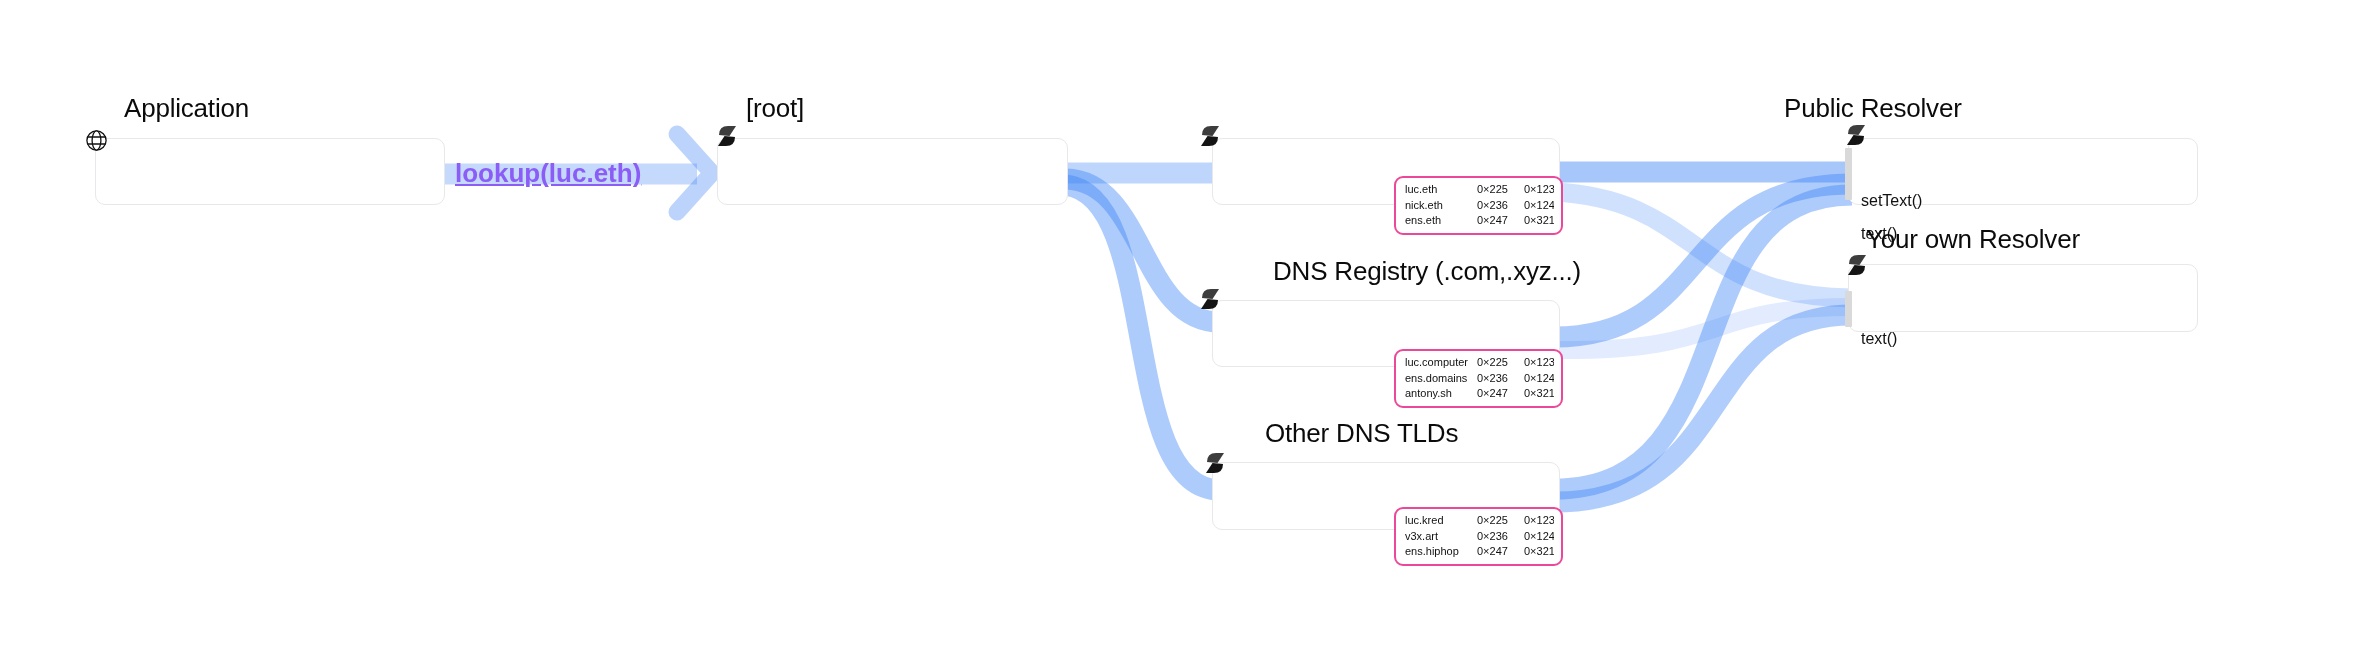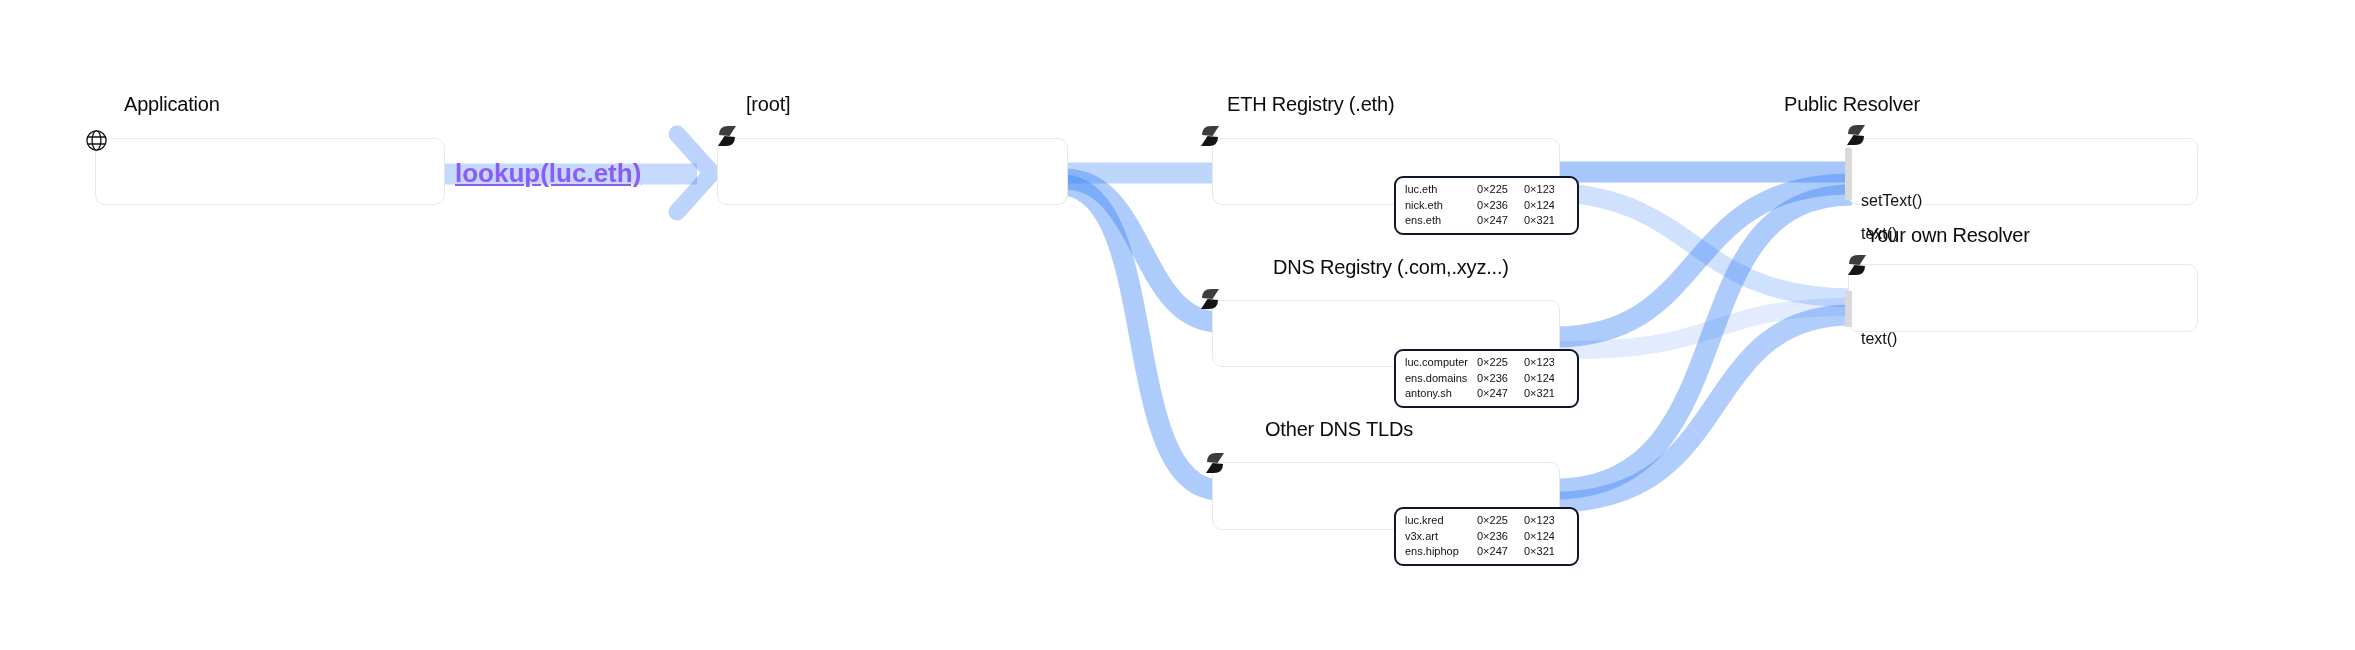--- a/index.html
+++ b/index.html
@@ -6,37 +6,37 @@
   .canvas{
     position:relative;width:2355px;height:650px;background:#ffffff;overflow:hidden;
     font-family:"Liberation Sans",sans-serif;color:#0b0b0b;
   }
   .edges{position:absolute;left:0;top:0;z-index:1;}
   .node-box{
     position:absolute;z-index:2;background:#ffffff;
     border:1px solid #e8e8ea;border-radius:10px;box-sizing:border-box;
   }
   .node-label{
-    position:absolute;z-index:4;font-size:20px;font-weight:500;
+    position:absolute;z-index:4;font-size:26px;font-weight:500;
     letter-spacing:-0.2px;white-space:nowrap;color:#0b0b0b;text-align:right;
   }
   .flow-label{
     position:absolute;z-index:4;font-size:26px;font-weight:600;
     white-space:nowrap;color:#8b5cf6;text-align:left;text-decoration:underline;
   }
   .node-icon{position:absolute;z-index:5;}
   .methods{
     position:absolute;z-index:4;font-size:16px;line-height:11px;color:#111;
     white-space:pre;
   }
   .port-strip{position:absolute;z-index:3;width:7px;background:#d9d9d9;border-radius:1px;}
   .records{
-    position:absolute;z-index:6;background:#ffffff;border:2px solid #0f172a;
+    position:absolute;z-index:6;background:#ffffff;border:2px solid #ec4899;
     border-radius:9px;padding:4px 4px 4px 9px;font-size:11px;line-height:15.5px;
-    color:#101010;box-sizing:border-box;width:185px;
+    color:#101010;box-sizing:border-box;width:169px;
   }
   .rrow{display:grid;grid-template-columns:72px 47px 30px;white-space:nowrap;}
   .rrow span{overflow:hidden;}
 </style>
 </head>
 <body>
 
 <div class="canvas">
 
   <svg class="edges" width="2355" height="650" viewBox="0 0 2355 650">
@@ -70,21 +70,20 @@
     </g>
   </svg>
 
   <div class="node-label" style="left:746px;top:93px;">[root]</div>
   <div class="node-box" style="left:717px;top:138px;width:351px;height:67px;"></div>
   <svg class="node-icon" style="left:716px;top:123px;" width="22" height="27" viewBox="0 0 22 27">
     <path d="M3 12 Q3 3 12 3 L20 3 L13.5 13 Z" fill="#3d3d3d"></path>
     <path d="M19 14 Q19 23 10 23 L2 23 L8.5 13 Z" fill="#141414"></path>
   </svg>
 
-  <div class="node-label" style="left:1227px;top:93px;">ETH Registry (.eth)</div>
   <div class="node-box" style="left:1212px;top:138px;width:348px;height:67px;"></div>
   <svg class="node-icon" style="left:1199px;top:123px;" width="22" height="27" viewBox="0 0 22 27">
     <path d="M3 12 Q3 3 12 3 L20 3 L13.5 13 Z" fill="#3d3d3d"></path>
     <path d="M19 14 Q19 23 10 23 L2 23 L8.5 13 Z" fill="#141414"></path>
   </svg>
   <div class="records" style="left:1394px;top:176px;">
     <div class="rrow">
       <span>luc.eth</span>
       <span>0×225</span>
       <span>0×123</span>

